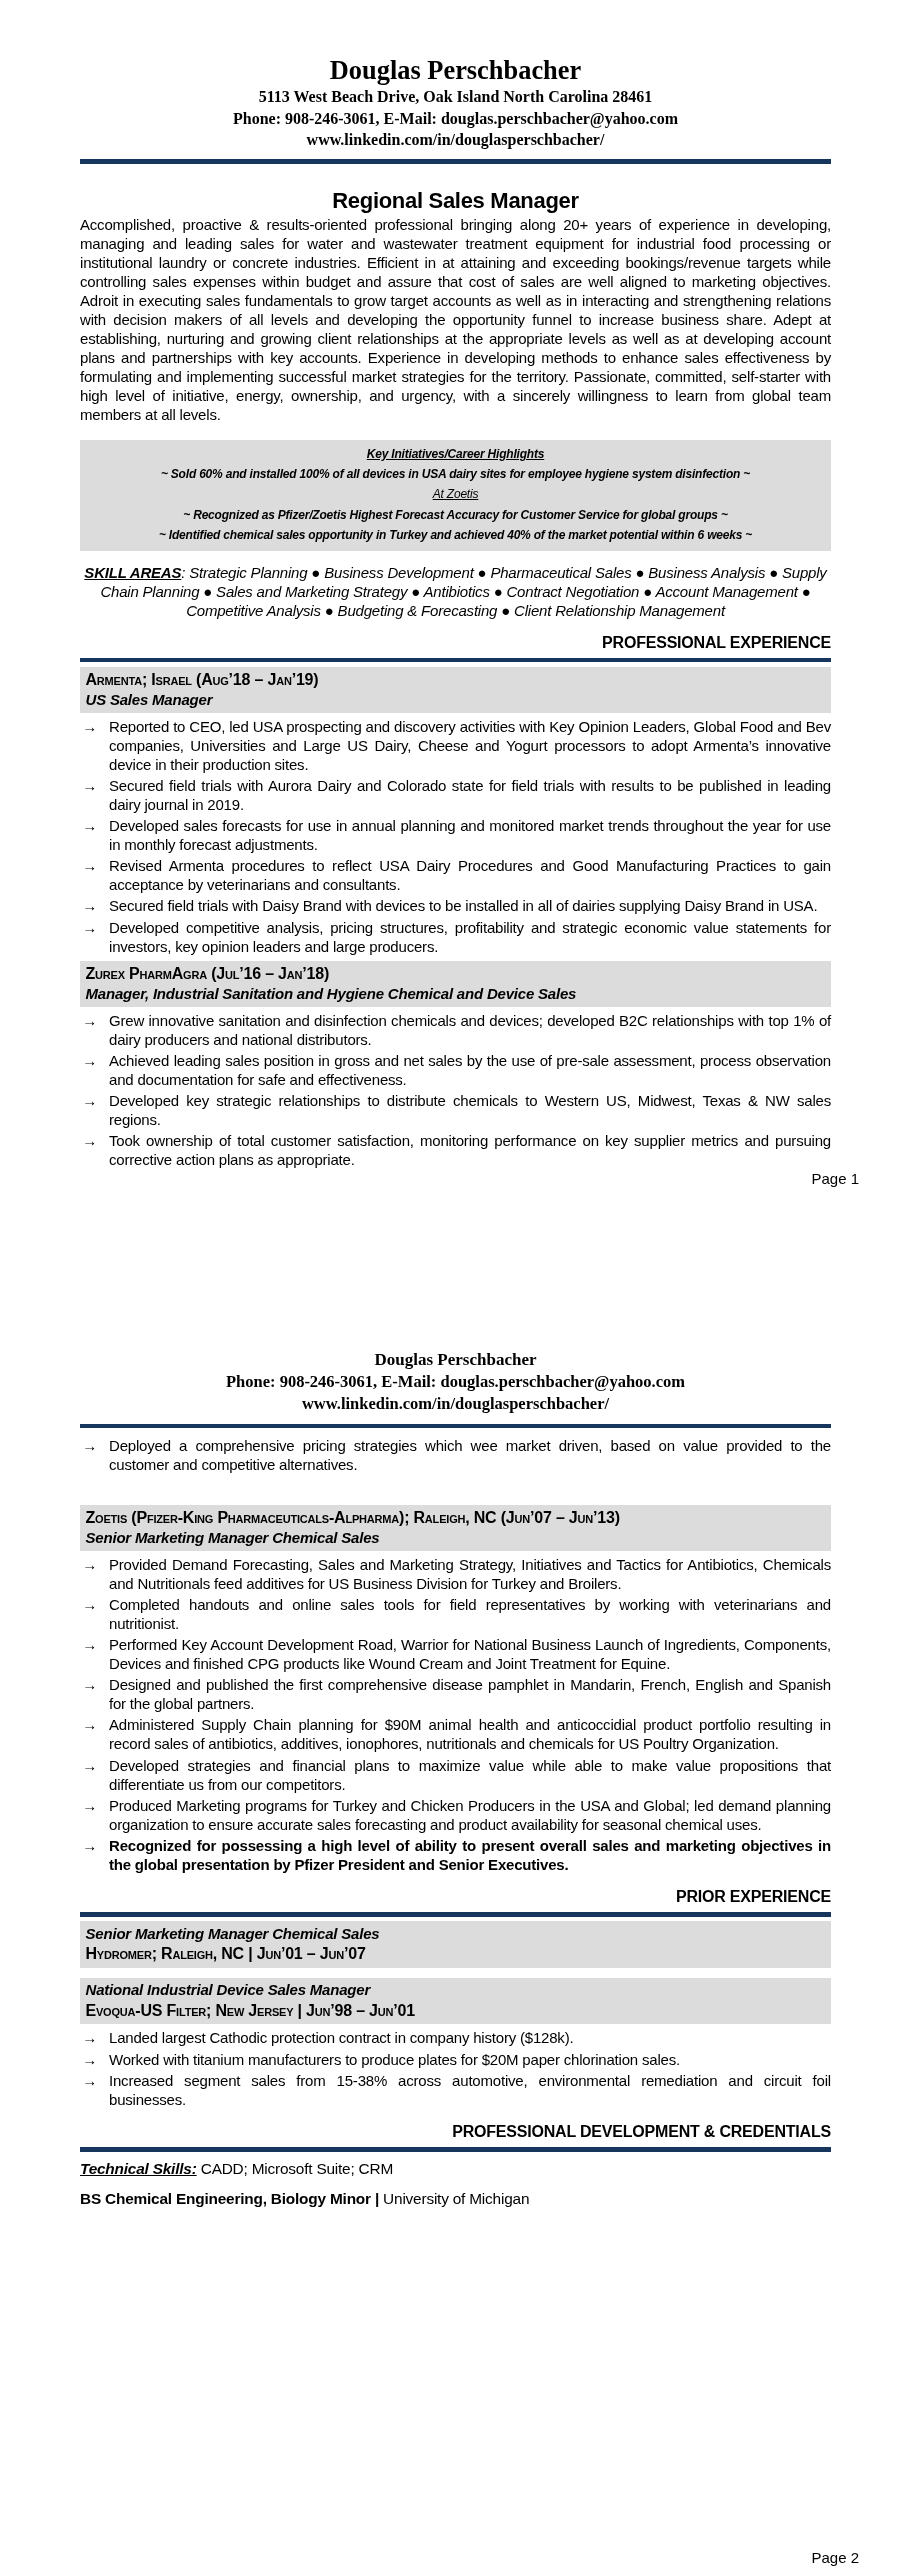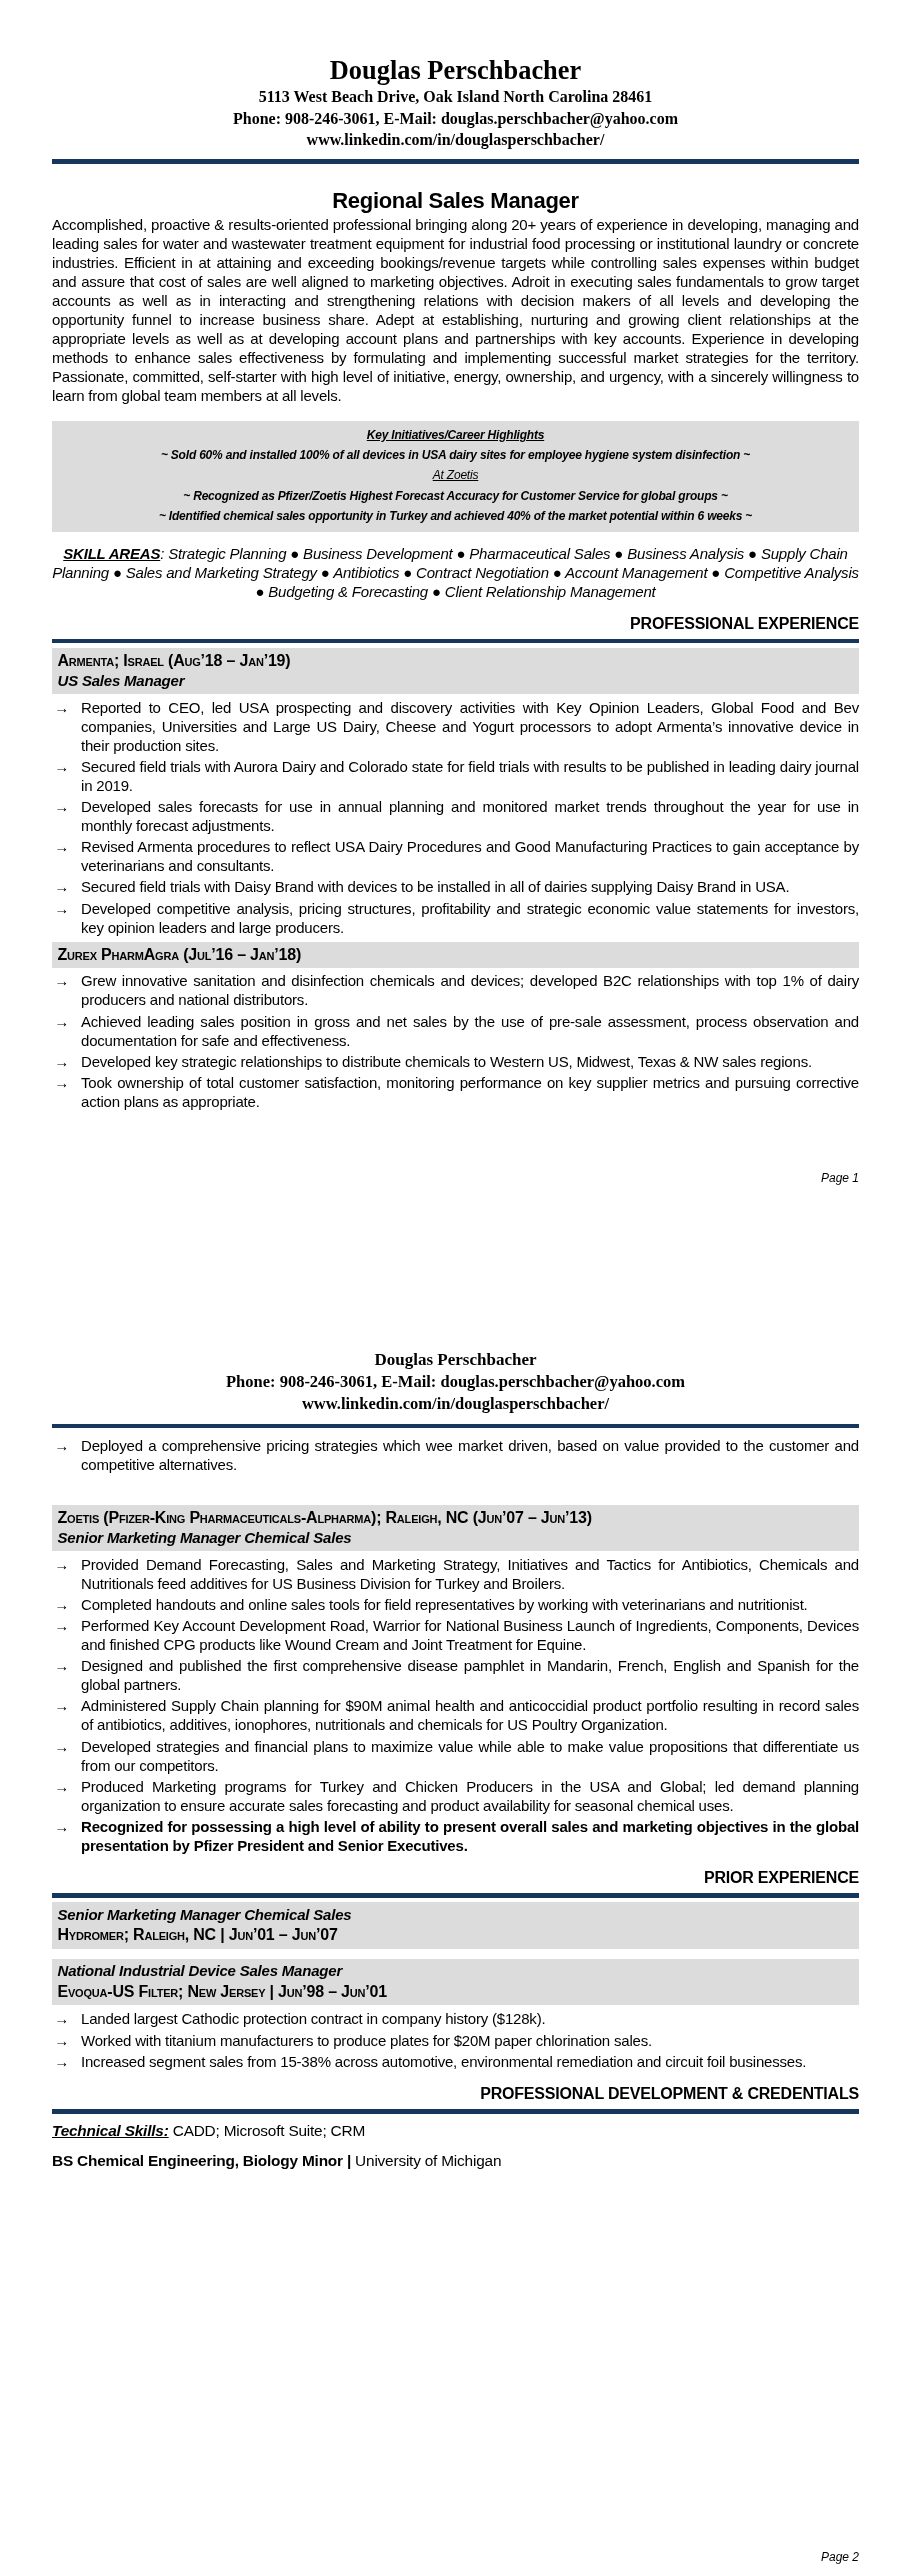--- a/index.html
+++ b/index.html
@@ -19,21 +19,21 @@
   .page {
     position: absolute;
     left: 0;
     width: 911px;
     height: 1288px;
     overflow: hidden;
     background: #fff;
   }
   #page1 { top: 0; }
   #page2 { top: 1288px; }
-  .content { padding: 0 52px; }
+  .content { padding: 0 80px; }
 
   .serif { font-family: "Liberation Serif", serif; font-weight: bold; text-align: center; }
   .name1 { font-size: 26.4px; line-height: 32px; margin-top: 54px; }
   .contact-line { font-size: 16px; line-height: 21.5px; }
   .name2 { font-size: 17px; line-height: 22px; margin-top: 61px; }
   .contact-line2 { font-size: 16.5px; line-height: 22px; }
 
   .rule {
     height: 4.4px;
     background: var(--accent);
@@ -137,22 +137,21 @@
     margin-top: 8.8px;
     letter-spacing: -0.2px;
   }
   .cred-line .deg-bold { font-weight: bold; }
   .cred-line2 { margin-top: 6.6px; }
   .tech-label { font-weight: bold; font-style: italic; text-decoration: underline; }
 
   .page-label {
     position: absolute;
     right: 52px;
-    font-style: italic;
-    font-size: 12px;
+    font-size: 15px;
     line-height: 19px;
   }
   #page1 .page-label { top: 1169px; }
   #page2 .page-label { top: 1260px; }
 </style>
 </head>
 <body>
 
 <div class="page" id="page1">
   <div class="content">
@@ -222,20 +221,21 @@
         </div>
 
         <div class="bullet">
           <span class="arrow">→</span>
           <div class="btxt">Developed competitive analysis, pricing structures, profitability and strategic economic value statements for investors, key opinion leaders and large producers.</div>
         </div>
       </div>
 
     <div class="job-box mt10">
       <div class="company">Zurex PharmAgra (Jul’16 – Jan’18)</div>
+      <div class="role">Manager, Industrial Sanitation and Hygiene Chemical and Device Sales</div>
     </div>
 
     <div class="bullets">
 
         <div class="bullet">
           <span class="arrow">→</span>
           <div class="btxt">Grew innovative sanitation and disinfection chemicals and devices; developed B2C relationships with top 1% of dairy producers and national distributors.</div>
         </div>
 
         <div class="bullet">

